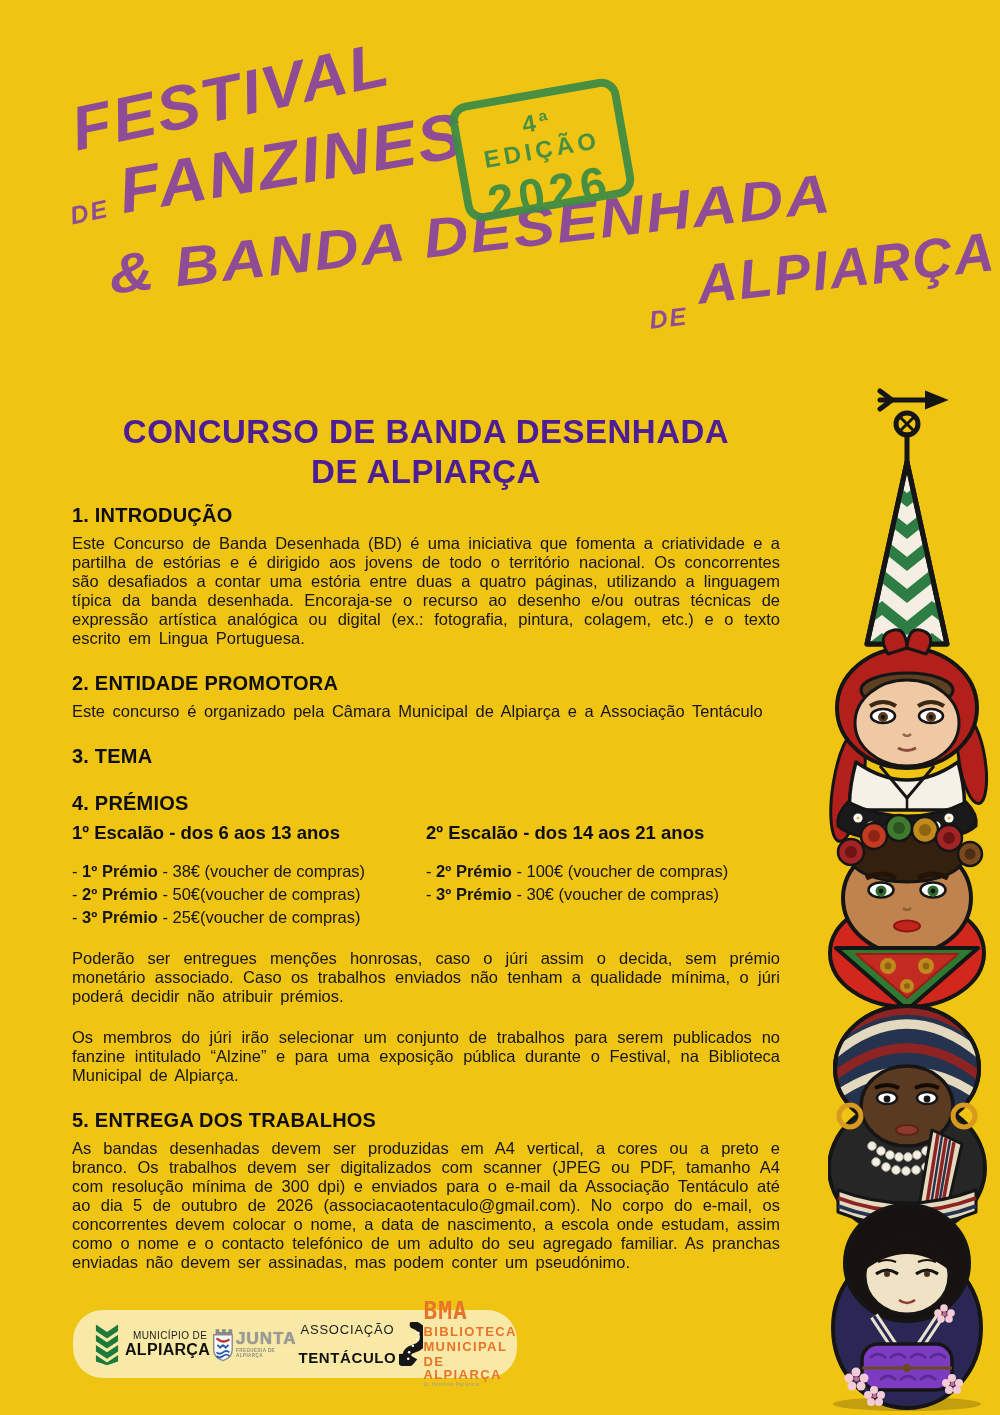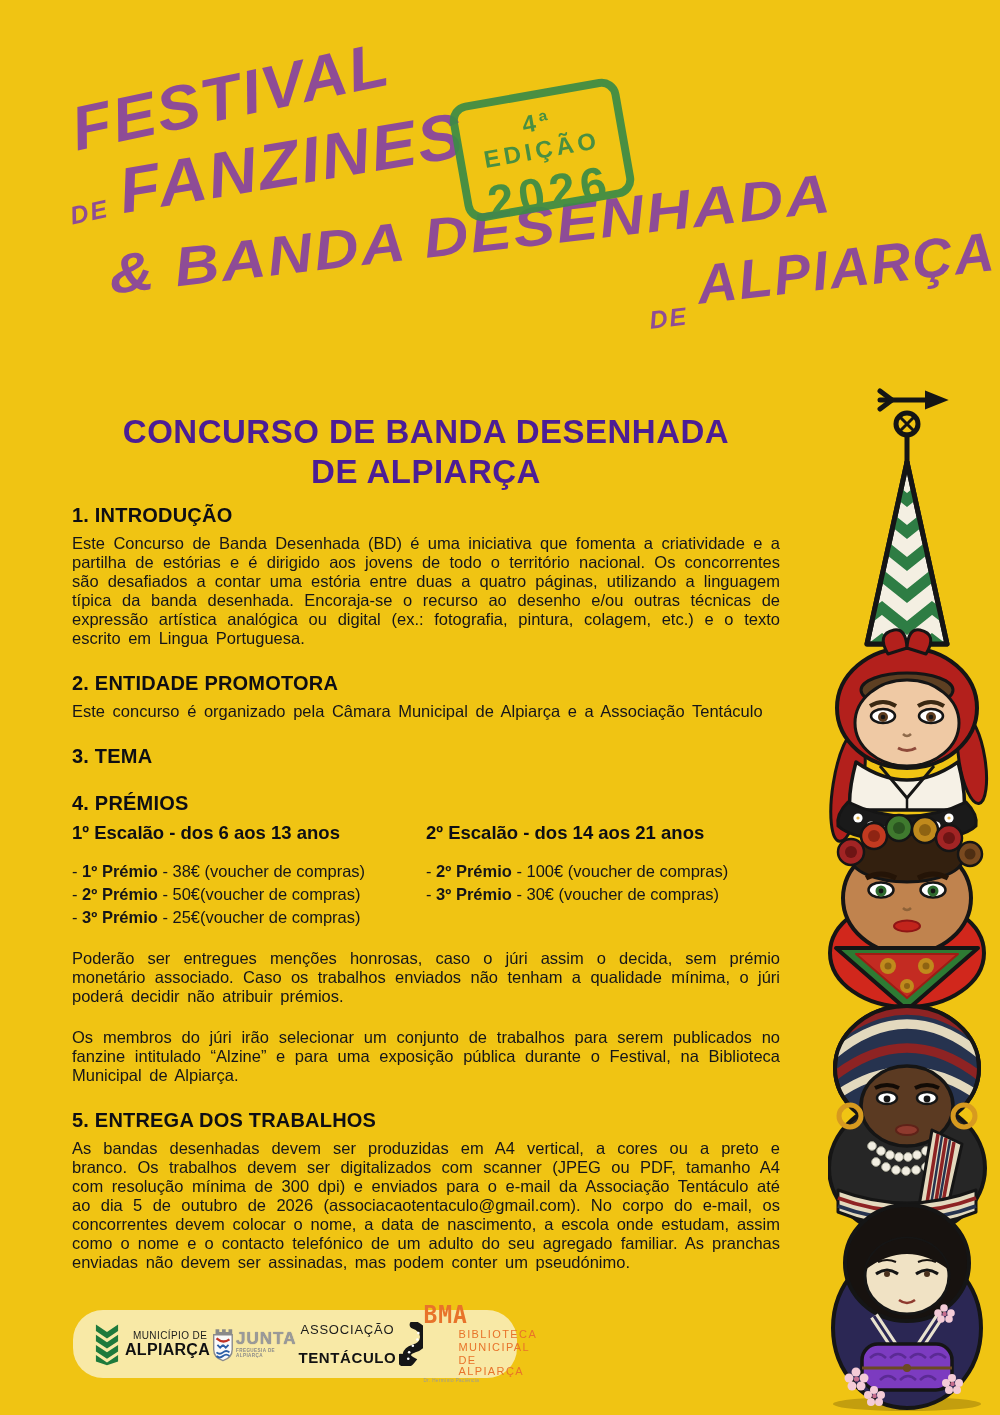--- a/index.html
+++ b/index.html
@@ -50,21 +50,21 @@
   .jun-text{line-height:1;}
   .jun-l1{font-size:17px;font-weight:800;color:#9A9A9A;letter-spacing:1px;
     text-shadow:0 0 1px #777;}
   .jun-l2{font-size:4.6px;color:#8a8a8a;letter-spacing:.4px;margin-top:2px;font-weight:bold;}
   .ten-text{text-align:center;line-height:1;margin-right:3px;}
   .ten-l1{font-size:13px;color:#1b1b1b;letter-spacing:.8px;}
   .ten-l2{font-size:15px;font-weight:800;color:#121212;letter-spacing:.6px;margin-top:14px;}
   .bma{line-height:1;}
   .bma-acr{font-family:"DejaVu Sans Mono",monospace;font-size:23px;font-weight:bold;
     color:#E8732A;letter-spacing:1px;transform:scaleY(1.05);}
-  .bma-l{font-size:11px;font-weight:normal;color:#E8732A;letter-spacing:1.4px;margin-top:2px;margin-left:35px;}
+  .bma-l{font-size:13px;font-weight:bold;color:#E8732A;letter-spacing:1.4px;margin-top:2px;}
   .bma-s{font-size:4.6px;color:#9a9a9a;letter-spacing:.4px;margin-top:2px;}
 </style>
 </head>
 <body>
 
 <div class="poster">
 
   <div class="tword t-festival">FESTIVAL</div>
   <div class="tword t-de1">DE</div>
   <div class="tword t-fanzines">FANZINES</div>

